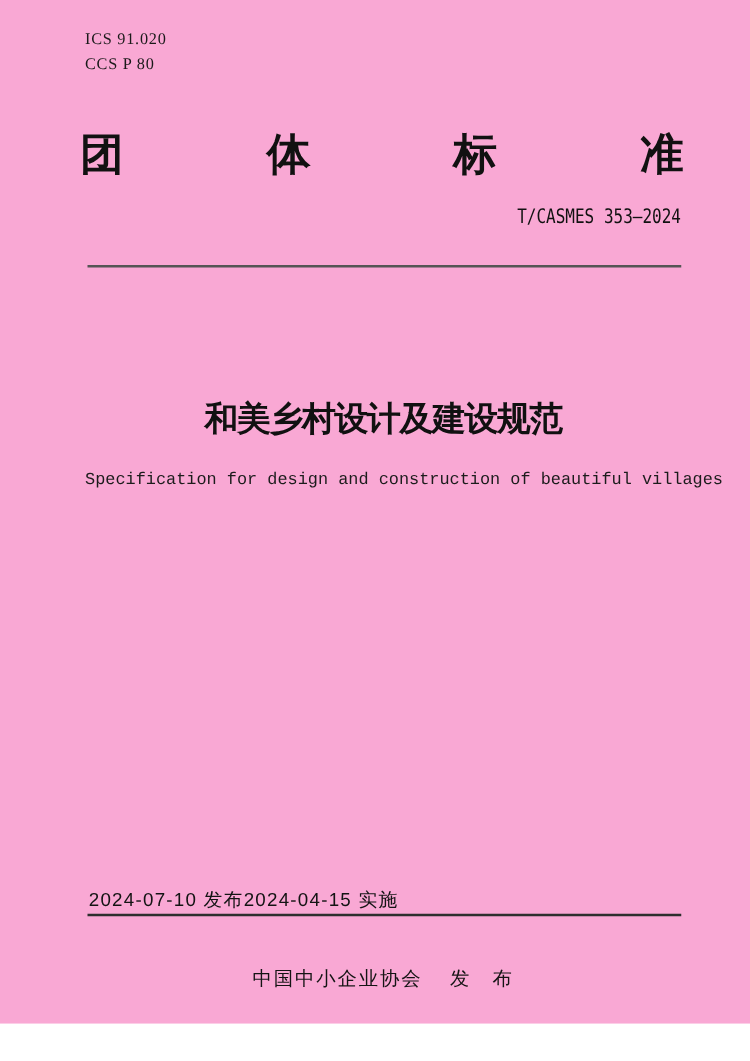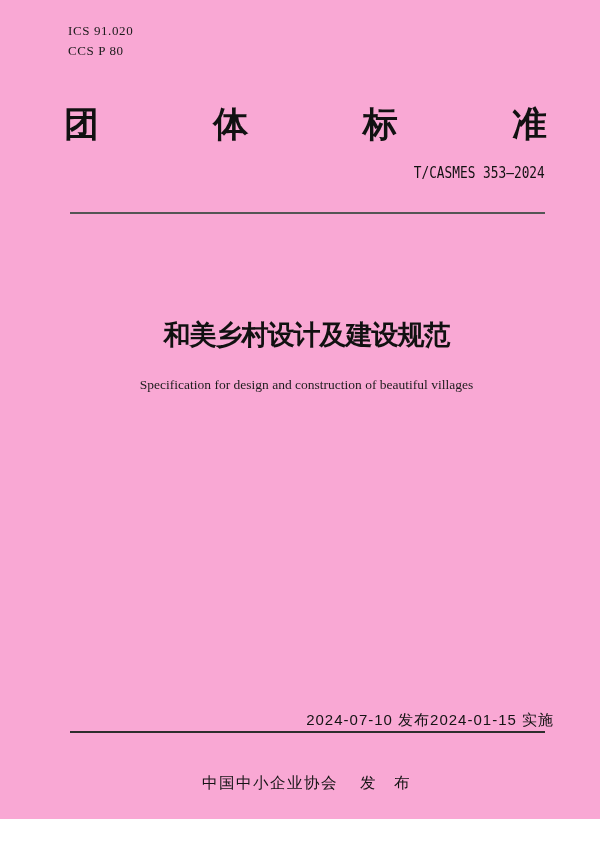--- a/index.html
+++ b/index.html
@@ -76,32 +76,32 @@
     line-height: 1.15;
     color: #111111;
     white-space: nowrap;
   }
   .title-en {
     position: absolute;
     left: 68px;
     right: 55px;
     top: 377px;
     text-align: center;
-    font-family: Liberation Serif, serif;
+    font-family: Liberation Mono, monospace;
     font-size: 13.5px;
     color: #1c1c1c;
     white-space: nowrap;
   }
   .dates-row {
     position: absolute;
     left: 71px;
-    right: 46px;
+    right: 64px;
     top: 711px;
     display: flex;
-    justify-content: flex-end;
+    justify-content: flex-start;
     font-size: 15px;
     letter-spacing: 1px;
     color: #141414;
     white-space: nowrap;
   }
   .publisher-row {
     position: absolute;
     left: 68px;
     right: 55px;
     top: 773px;
@@ -135,21 +135,21 @@
   <div class="doc-number">T/CASMES 353—2024</div>
 
   <div class="rule rule-top"></div>
 
   <div class="title-cn">和美乡村设计及建设规范</div>
 
   <div class="title-en">Specification for design and construction of beautiful villages</div>
 
   <div class="dates-row">
     <span>2024-07-10 发布</span>
-    <span>2024-01-15 实施</span>
+    <span>2024-04-15 实施</span>
   </div>
 
   <div class="rule rule-bottom"></div>
 
   <div class="publisher-row">
     <span>中国中小企业协会</span>
     <span>发　布</span>
   </div>
 
 </div>

